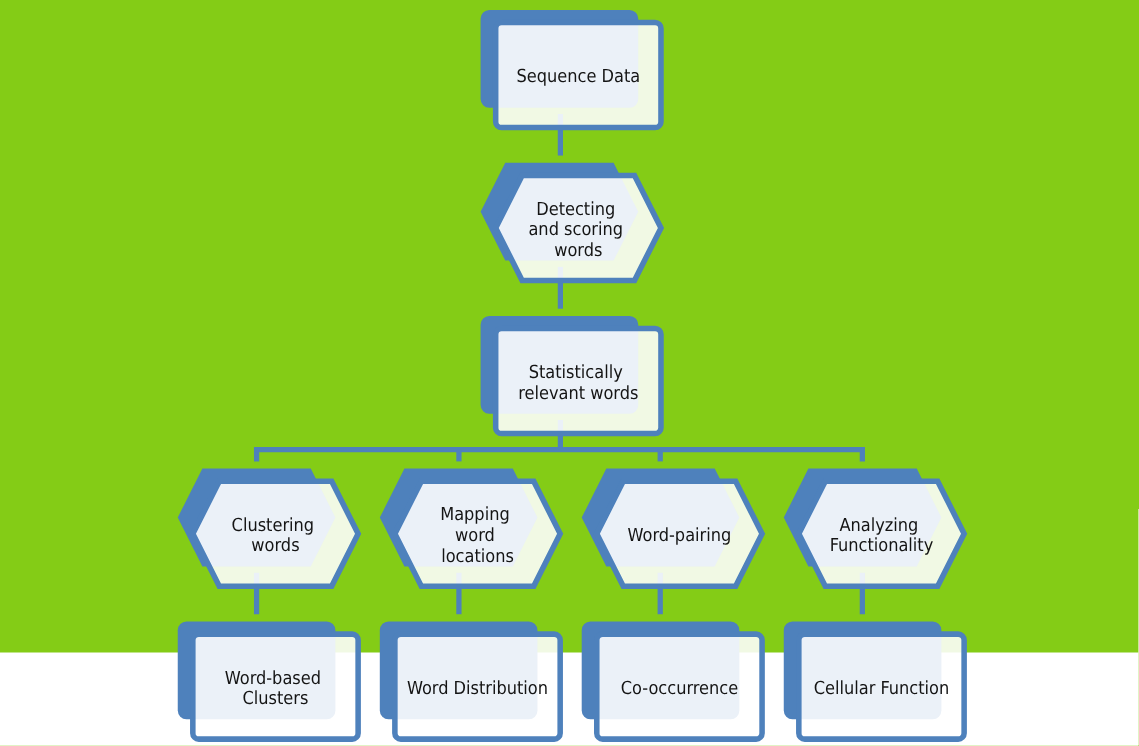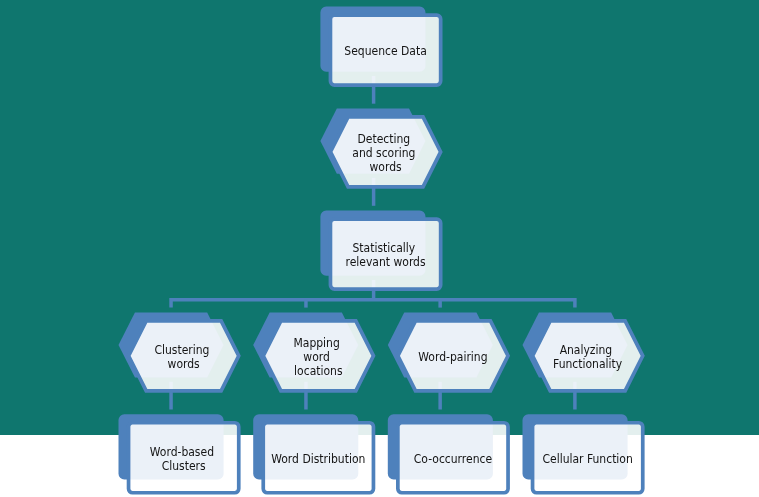--- a/index.html
+++ b/index.html
@@ -1,19 +1,19 @@
 <!DOCTYPE html>
 <html><head>
 <meta charset="utf-8">
 <title>Sequence analysis flowchart</title>
 <style>
   html,body{margin:0;padding:0;background:#ffffff;}
   body{width:759px;height:497px;overflow:hidden;
        font-family:"DejaVu Sans Condensed","DejaVu Sans",sans-serif;}
-  #stage{position:relative;width:759px;height:435px;background:#0f766e;}
+  #stage{position:relative;width:759px;height:435px;background:#84cc16;}
   *{-webkit-font-smoothing:antialiased;}
   #chart{will-change:transform;}
   #chart{position:absolute;left:0;top:0;width:759px;height:497px;display:block;}
   .node-text{font-family:"DejaVu Sans Condensed","DejaVu Sans",sans-serif;
              font-size:12px;fill:#141414;text-anchor:middle;}
   .node-body{fill:rgba(255,255,255,0.885);stroke-linejoin:miter;stroke-miterlimit:8;}
   .connector{fill:none;stroke-linejoin:miter;stroke-linecap:butt;}
 </style>
 </head>
 <body>

